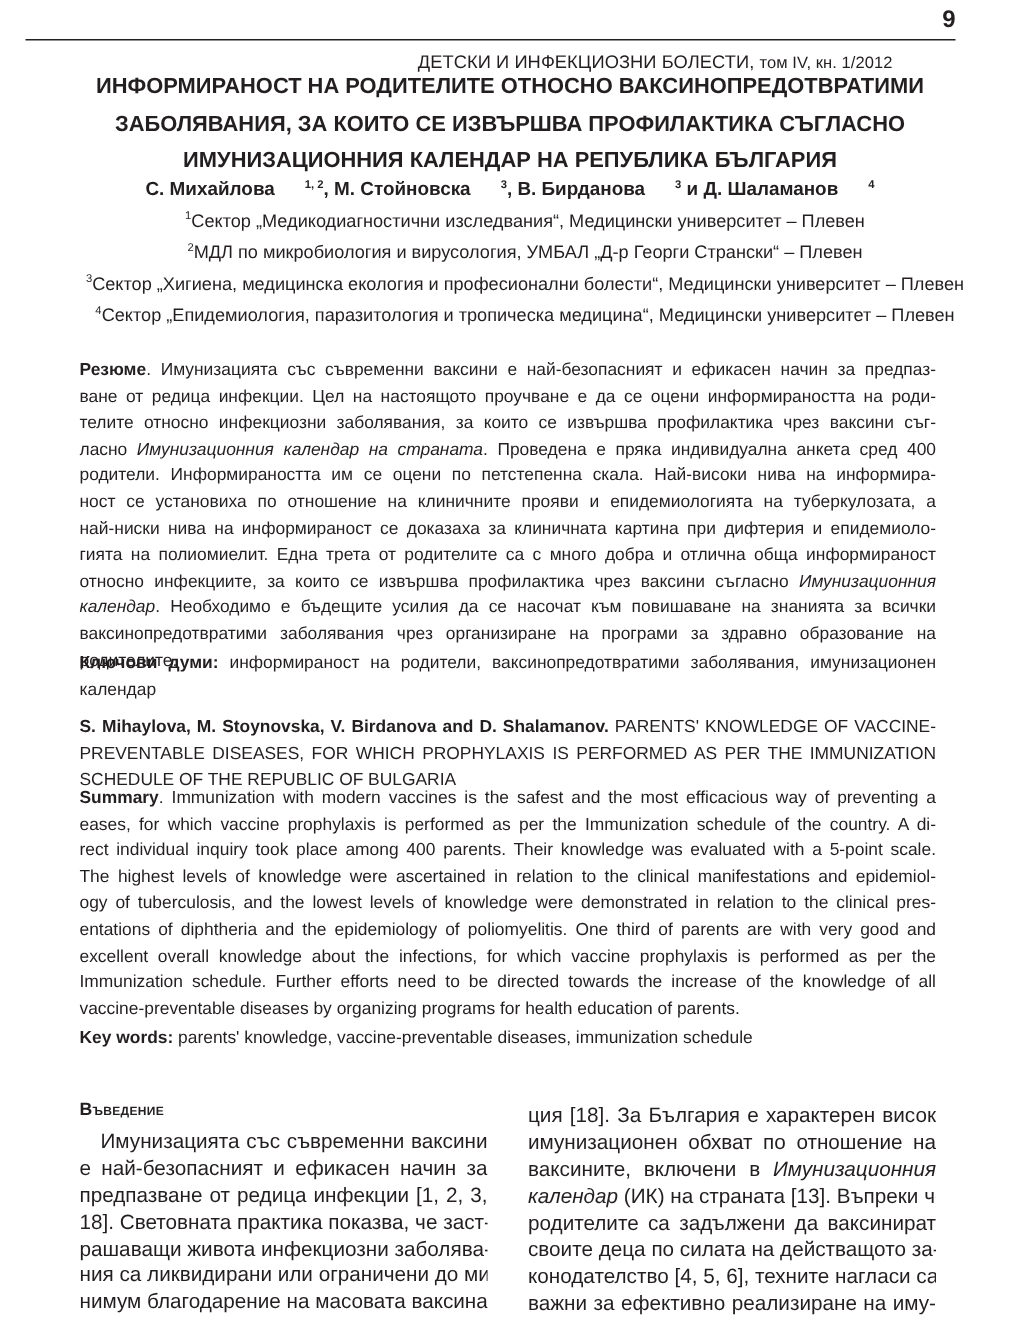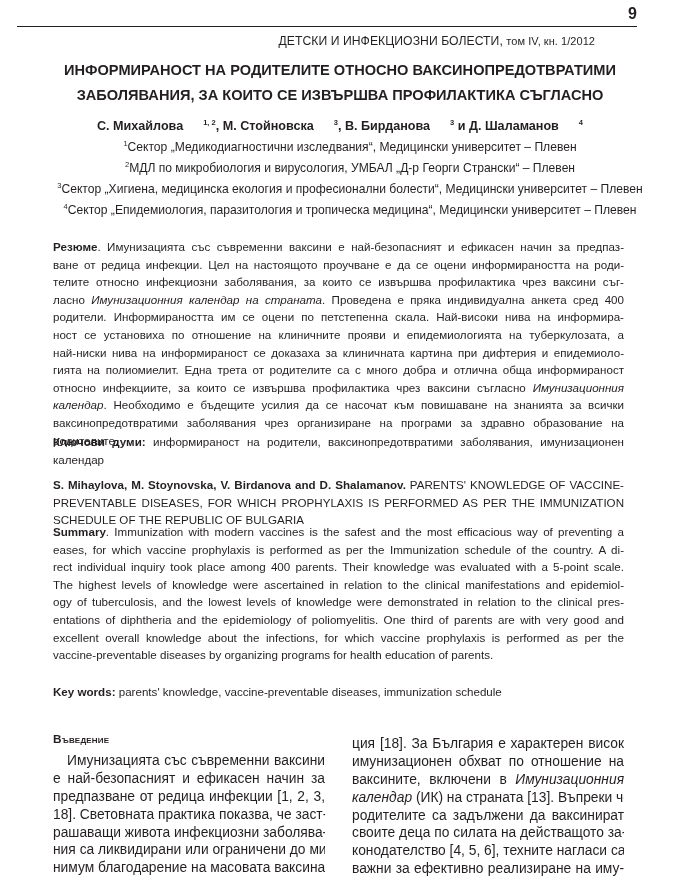--- a/index.html
+++ b/index.html
@@ -10,21 +10,21 @@
   .header {
     position: absolute; left: 17px; top: 4px; width: 620px; height: 22px;
     border-bottom: 1.5px solid #231f20;
   }
   .journal { position: absolute; right: 42px; top: 5px; font-size: 12.2px; letter-spacing: 0.05px; margin-top: 25px; }
   .journal .small { font-size: 11px; }
   .pageno { position: absolute; right: 0px; top: 1px; font-size: 16px; font-weight: bold; }
 
   .title {
     position: absolute; left: 40px; top: 46px; width: 600px; text-align: center;
-    font-weight: bold; font-size: 14.6px; line-height: 24.5px; margin-top: 12px;
+    font-weight: bold; font-size: 14.6px; line-height: 24.5px;
   }
   .title div { white-space: nowrap; }
   .authors {
     position: absolute; left: 40px; top: 119px; width: 600px; text-align: center;
     font-weight: bold; font-size: 12.6px; white-space: nowrap;
   }
   sup { font-size: 7.5px; vertical-align: 5px; line-height: 0; padding-left: 20px; }
   .aff {
     position: absolute; left: 20px; width: 640px; text-align: center; font-size: 12.1px; white-space: nowrap;
   }
@@ -61,20 +61,21 @@
 <body>
 
 <div class="header">
   <span class="journal"><span>ДЕТСКИ И ИНФЕКЦИОЗНИ БОЛЕСТИ, </span><span class="small">том IV, кн. 1/2012</span></span>
   <span class="pageno">9</span>
 </div>
 
 <div class="title">
   <div>ИНФОРМИРАНОСТ НА РОДИТЕЛИТЕ ОТНОСНО ВАКСИНОПРЕДОТВРАТИМИ</div>
   <div>ЗАБОЛЯВАНИЯ, ЗА КОИТО СЕ ИЗВЪРШВА ПРОФИЛАКТИКА СЪГЛАСНО</div>
+  <div>ИМУНИЗАЦИОННИЯ КАЛЕНДАР НА РЕПУБЛИКА БЪЛГАРИЯ</div>
 </div>
 
 <div class="authors">
   <span>С. Михайлова</span><sup>1, 2</sup><span>, </span><span>М. Стойновска</span><sup>3</sup><span>, </span><span>В. Бирданова</span><sup>3</sup><span> и </span><span>Д. Шаламанов</span><sup>4</sup>
 </div>
 
 <div class="aff aff1"><sup>1</sup><span>Сектор „Медикодиагностични изследвания“, Медицински университет – Плевен</span></div>
 <div class="aff aff2"><sup>2</sup><span>МДЛ по микробиология и вирусология, УМБАЛ „Д-р Георги Странски“ – Плевен</span></div>
 <div class="aff aff3"><sup>3</sup><span>Сектор „Хигиена, медицинска екология и професионални болести“, Медицински университет – Плевен</span></div>
 <div class="aff aff4"><sup>4</sup><span>Сектор „Епидемиология, паразитология и тропическа медицина“, Медицински университет – Плевен</span></div>
@@ -106,20 +107,21 @@
 </div>
 
 <div class="abs abs-en">
   <span class="line"><b>Summary</b><span>. Immunization with modern vaccines is the safest and the most efficacious way of preventing a</span></span>
   <span class="line">eases, for which vaccine prophylaxis is performed as per the Immunization schedule of the country. A di-</span>
   <span class="line">rect individual inquiry took place among 400 parents. Their knowledge was evaluated with a 5-point scale.</span>
   <span class="line">The highest levels of knowledge were ascertained in relation to the clinical manifestations and epidemiol-</span>
   <span class="line">ogy of tuberculosis, and the lowest levels of knowledge were demonstrated in relation to the clinical pres-</span>
   <span class="line">entations of diphtheria and the epidemiology of poliomyelitis. One third of parents are with very good and</span>
   <span class="line">excellent overall knowledge about the infections, for which vaccine prophylaxis is performed as per the</span>
+  <span class="line">Immunization schedule. Further efforts need to be directed towards the increase of the knowledge of all</span>
   <span class="line last">vaccine-preventable diseases by organizing programs for health education of parents.</span>
 </div>
 
 <div class="abs kw-en">
   <span class="line last"><b>Key words:</b><span> parents' knowledge, vaccine-preventable diseases, immunization schedule</span></span>
 </div>
 
 <div class="intro-head">Въведение</div>
 
 <div class="col col-left">

